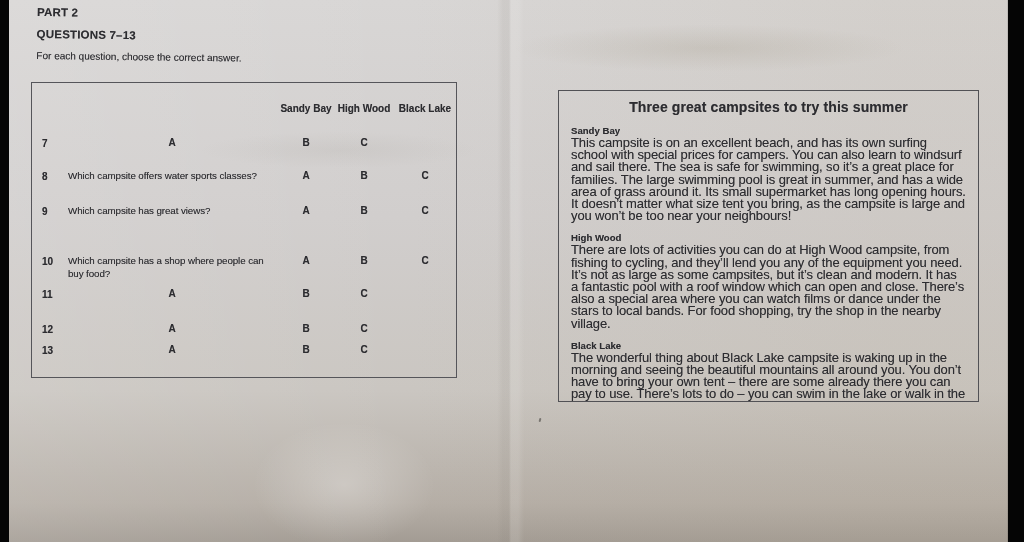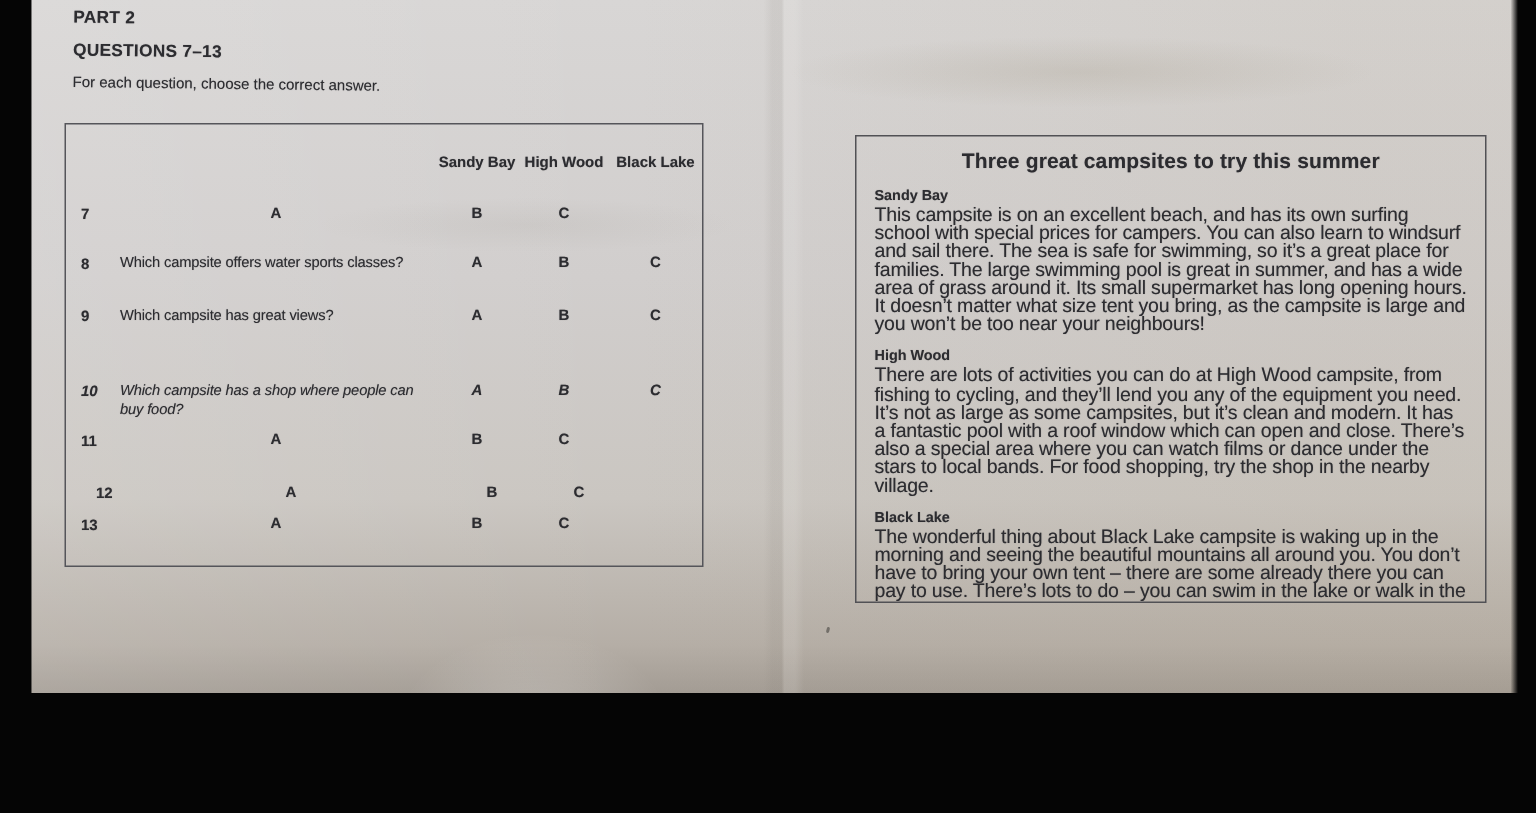--- a/index.html
+++ b/index.html
@@ -4,21 +4,21 @@
 <style>
   html,body{margin:0;padding:0;}
   body{
     width:1024px;height:542px;position:relative;overflow:hidden;
     background:#050505;
     font-family:"Liberation Sans", sans-serif;
     -webkit-font-smoothing:antialiased;
   }
   
   .paper{
-    position:absolute;left:21px;top:0;width:999px;height:462px;
+    position:absolute;left:9px;top:0;width:999px;height:542px;
     background:
       radial-gradient(ellipse 280px 34px at 700px 48px, rgba(150,140,118,0.20), transparent 70%),
       radial-gradient(ellipse 200px 26px at 330px 150px, rgba(140,135,125,0.10), transparent 70%),
       radial-gradient(ellipse 130px 90px at 335px 485px, rgba(255,255,255,0.28), transparent 70%),
       linear-gradient(90deg, rgba(255,255,255,0.10), transparent 40%, rgba(180,165,140,0.12) 88%),
       linear-gradient(90deg, transparent 0 488px, rgba(120,115,108,0.10) 494px 500px, rgba(255,255,255,0.12) 502px 509px, transparent 515px),
       linear-gradient(180deg, #d8d6d5 0%, #d1cecd 40%, #cac6c1 72%, #b5aea6 93%, #a39c94 100%);
     overflow:hidden;
   }
   .ink{color:#2c2c30;text-shadow:0 0 0.6px rgba(44,44,48,0.45);}
@@ -40,23 +40,23 @@
   .qgrid{display:grid;grid-template-columns:26px 208px 60px 56px 66px;align-items:start;}
   .qheader{height:34px;}
   .col-label{font-size:10px;font-weight:bold;text-align:center;white-space:nowrap;}
   .qrow .q-num{font-size:10px;font-weight:bold;padding-top:1px;}
   .qrow .q-text{font-size:9.8px;line-height:12.5px;white-space:pre-line;letter-spacing:-0.1px;}
   .qrow .opt{font-size:10px;font-weight:bold;text-align:center;}
   .qrow:nth-child(1){height:35px;}
   .qrow:nth-child(2){height:33px;}
   .qrow:nth-child(3){height:35px;}
   .qrow:nth-child(4){height:50px;}
-  .qrow:nth-child(5){height:33px;font-style:italic;}
+  .qrow:nth-child(5){height:33px;}
   .qrow:nth-child(6){height:35px;}
-  .qrow:nth-child(7){height:21px;margin-left:10px;}
+  .qrow:nth-child(7){height:21px;}
   
   .pbox{
     position:absolute;left:549px;top:90px;width:421px;height:312px;
     border:1.5px solid #515155;
     box-sizing:border-box;
     padding:8px 12px 6px 12px;
     overflow:hidden;
   }
   .p-title{font-size:14px;font-weight:bold;text-align:center;letter-spacing:0.1px;margin-bottom:10px;}
   .p-section{margin-bottom:10px;}

